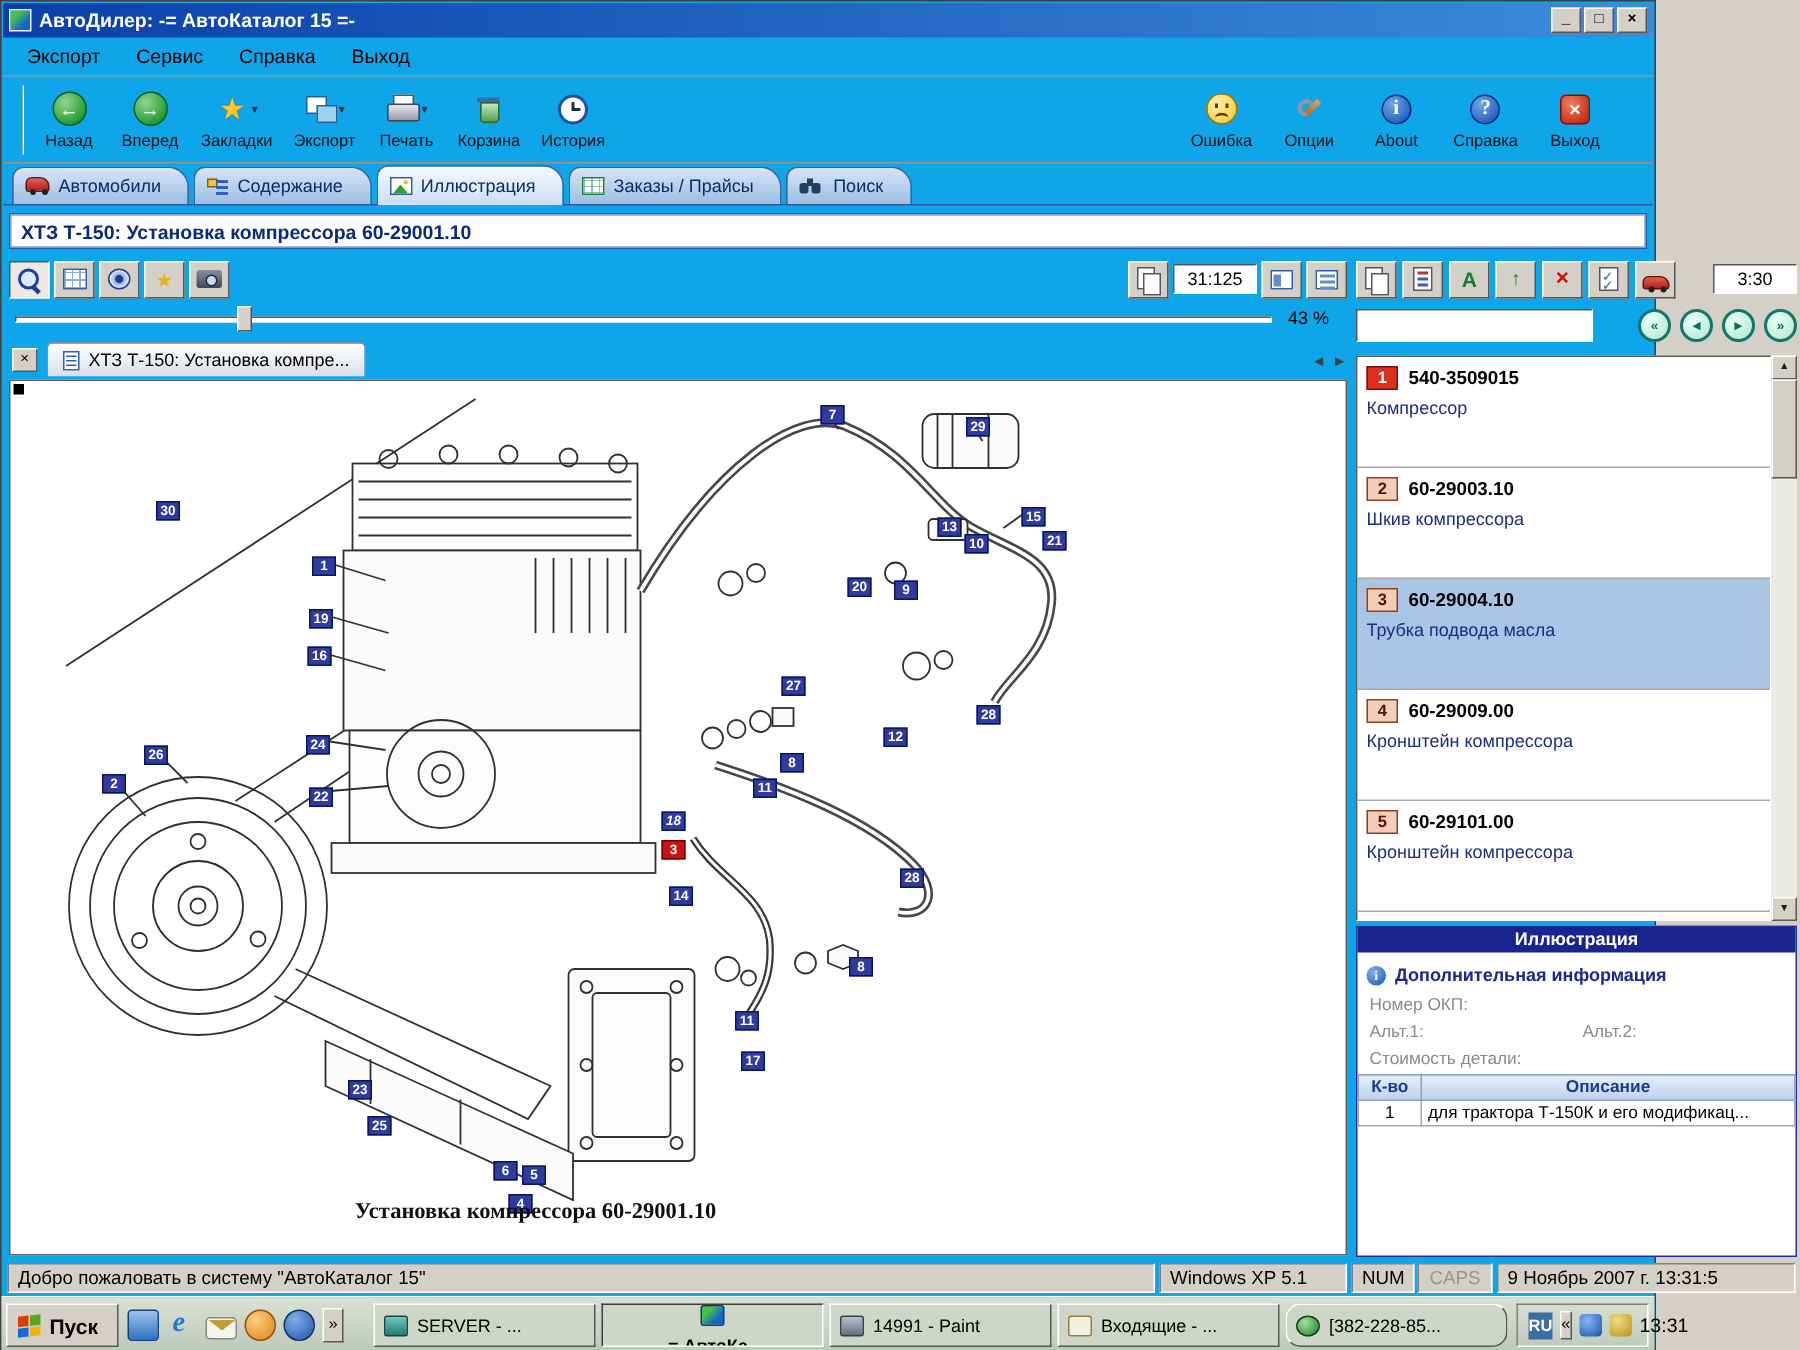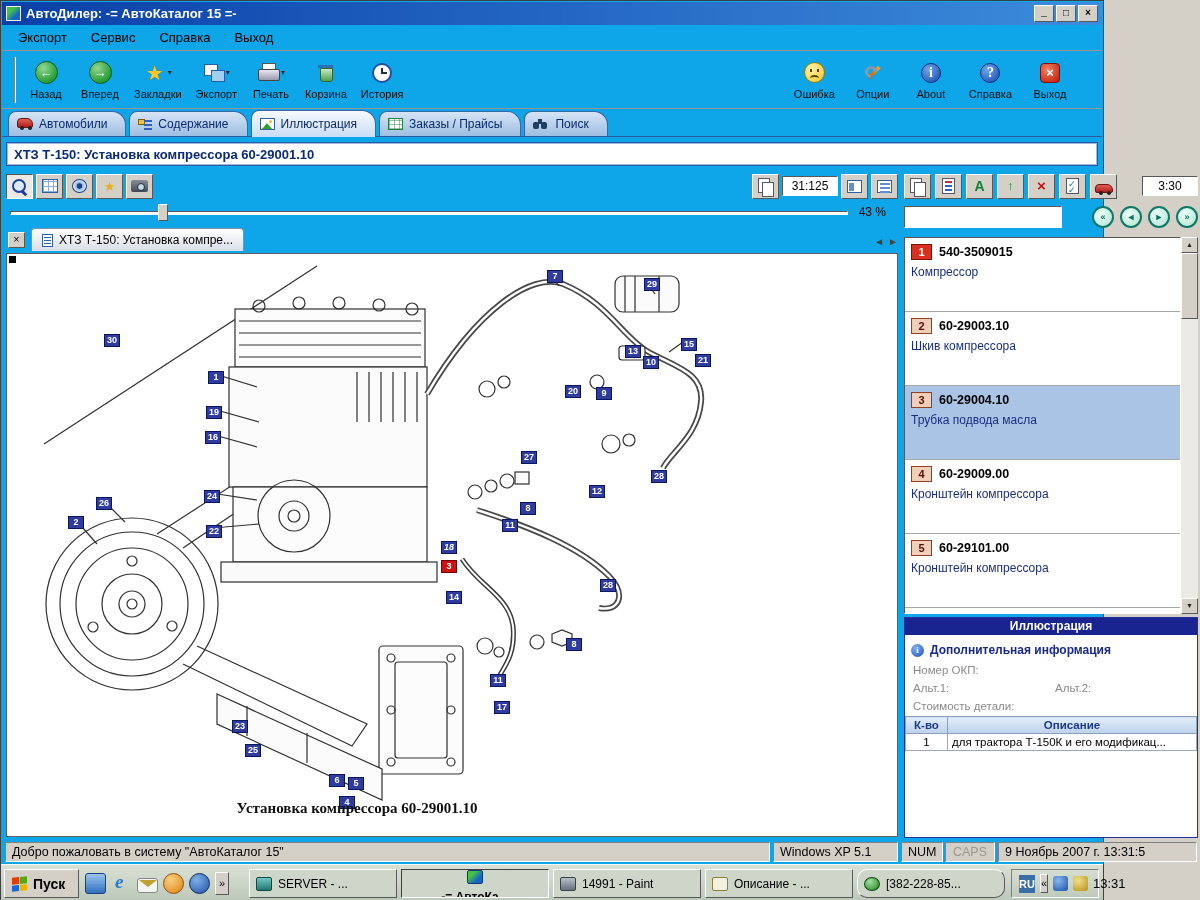--- a/index.html
+++ b/index.html
@@ -654,21 +654,21 @@
         <div class="task-btn raised active" style="left: 400px; flex-direction: column;">
           <span class="task-icon ti-autocat"></span>
           <span class="task-label">-= АвтоКа...</span>
         </div>
         <div class="task-btn raised" style="left: 552px;">
           <span class="task-icon ti-paint"></span>
           <span class="task-label">14991 - Paint</span>
         </div>
         <div class="task-btn raised" style="left: 704px;">
           <span class="task-icon ti-mail"></span>
-          <span class="task-label">Описание - ...</span>
+          <span class="task-label">Входящие - ...</span>
         </div>
         <div class="task-btn raised" style="left: 856px; border-radius: 10px;">
           <span class="task-icon ti-phone"></span>
           <span class="task-label">[382-228-85...</span>
         </div>
       </div>
     <div class="tray">
       <span class="lang-indicator">RU</span>
       <span class="tray-chevron raised">«</span>
       <span id="trayIcons" style="display:flex;gap:5px;">

